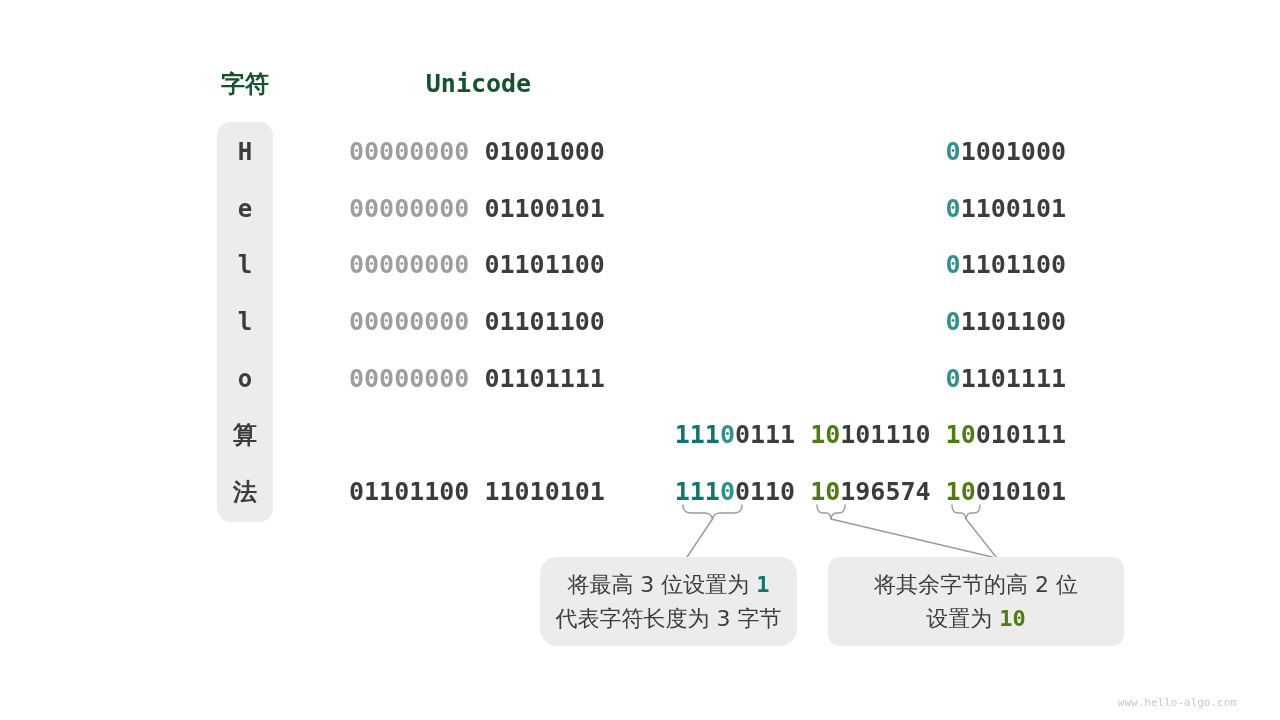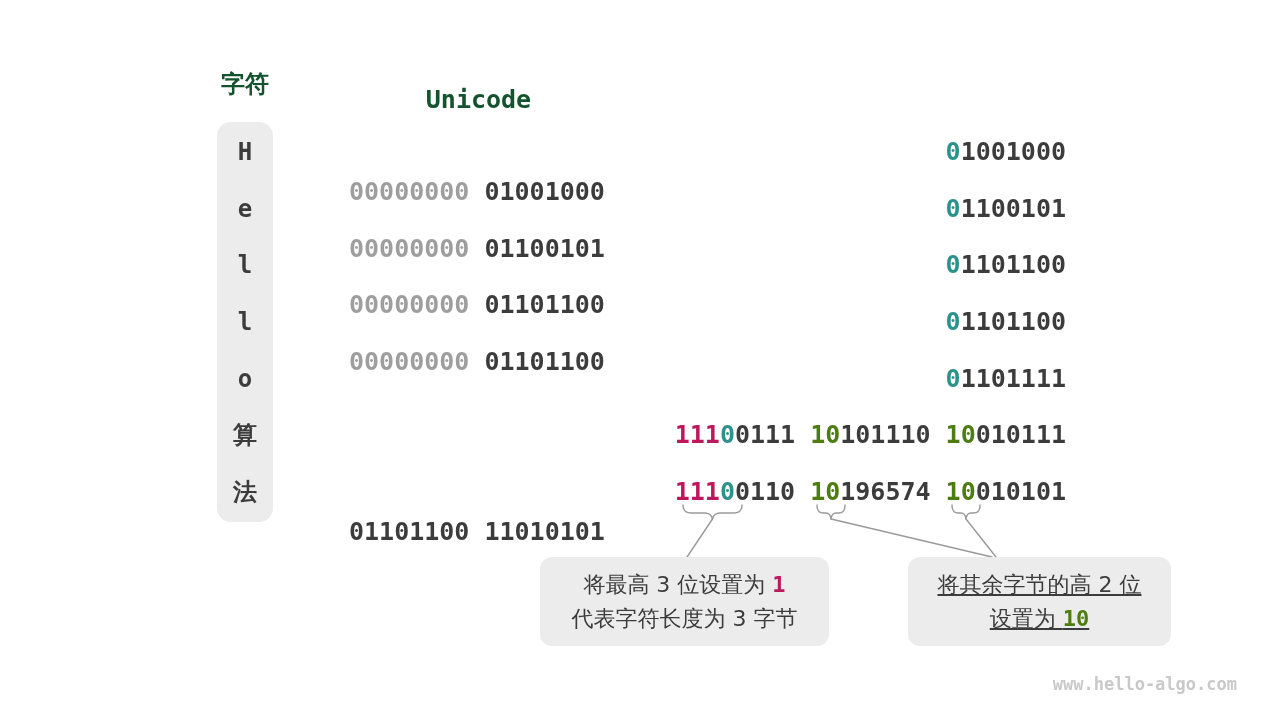--- a/index.html
+++ b/index.html
@@ -19,21 +19,21 @@
     position: absolute;
     top: 68px;
     height: 32px;
     line-height: 32px;
     text-align: center;
     font-weight: bold;
     font-size: 25px;
     color: #14532d;
   }
   .hdr-char    { left: 205px; width: 80px;  font-size: 24px; }
-  .hdr-unicode { left: 349px; width: 259px; font-family: "DejaVu Sans Mono", monospace; margin-top: 16px; }
+  .hdr-unicode { left: 349px; width: 259px; font-family: "DejaVu Sans Mono", monospace; }
   .hdr-utf8    { left: 676px; width: 390px; font-family: "DejaVu Sans Mono", monospace; }
 
   
   .char-panel {
     position: absolute;
     left: 217px; top: 122px;
     width: 56px; height: 400px;
     background: #ececec;
     border-radius: 14px;
   }
@@ -51,28 +51,28 @@
   
   .bin {
     position: absolute;
     height: 32px; line-height: 32px;
     font-family: "DejaVu Sans Mono", "Liberation Mono", monospace;
     font-weight: bold;
     font-size: 25px;
     color: #3c3c3c;
     white-space: pre;
   }
-  .u-col  { left: 349px; margin-top: 40px; }
+  .u-col  { left: 349px; }
   .b-col  { right: 214px; text-align: right; }
   .row-1 { top: 136px; } .row-2 { top: 193px; } .row-3 { top: 249px; }
   .row-4 { top: 306px; } .row-5 { top: 363px; } .row-6 { top: 419px; }
   .row-7 { top: 476px; }
 
   .gray  { color: #9e9e9e; }
-  .green { color: #be185d; }
+  .green { color: #0f766e; }
   .teal  { color: #2e918c; }
   .blue  { color: #4d7c0f; }
   .gap   { margin-left: 15px; }
 
   
   .connectors {
     position: absolute;
     left: 660px; top: 502px;
     width: 480px; height: 60px;
   }
@@ -83,35 +83,34 @@
     top: 557px;
     height: 89px;
     background: #ececec;
     border-radius: 12px;
     text-align: center;
     font-size: 22px;
     color: #3c3c3c;
     padding-top: 11px;
     line-height: 34px;
   }
-  .callout-left  { left: 540px; width: 289px; }
-  .callout-right { left: 908px; width: 263px; text-decoration: underline; }
+  .callout-left  { left: 540px; width: 257px; border-radius: 17px; }
+  .callout-right { left: 828px; width: 296px; }
   .callout .num {
     font-family: "DejaVu Sans Mono", "Liberation Mono", monospace;
     font-weight: bold;
     font-size: 22px;
   }
 
   .watermark {
     position: absolute;
-    top: 674px; right: 43px;
+    top: 696px; right: 43px;
     font-family: "DejaVu Sans Mono", "Liberation Mono", monospace;
-    font-size: 17px;
+    font-size: 11px;
     color: #c9c9c9;
-    font-weight: bold;
   }
 </style>
 </head>
 <body>
 
 <div class="canvas">
 
   <div class="col-header hdr-char">字符</div>
   <div class="col-header hdr-unicode">Unicode</div>
 
@@ -122,20 +121,21 @@
   <div class="char-cell row-3">l</div>
   <div class="char-cell row-4">l</div>
   <div class="char-cell row-5">o</div>
   <div class="char-cell row-6">算</div>
   <div class="char-cell row-7">法</div>
 
   <div class="bin u-col row-1"><span class="gray">00000000</span><span class="gap">01001000</span></div>
   <div class="bin u-col row-2"><span class="gray">00000000</span><span class="gap">01100101</span></div>
   <div class="bin u-col row-3"><span class="gray">00000000</span><span class="gap">01101100</span></div>
   <div class="bin u-col row-4"><span class="gray">00000000</span><span class="gap">01101100</span></div>
+  <div class="bin u-col row-5"><span class="gray">00000000</span><span class="gap">01101111</span></div>
   <div class="bin u-col row-7">01101100 11010101</div>
 
   <div class="bin b-col row-1"><span class="teal">0</span><span>1001000</span></div>
   <div class="bin b-col row-2"><span class="teal">0</span><span>1100101</span></div>
   <div class="bin b-col row-3"><span class="teal">0</span><span>1101100</span></div>
   <div class="bin b-col row-4"><span class="teal">0</span><span>1101100</span></div>
   <div class="bin b-col row-5"><span class="teal">0</span><span>1101111</span></div>
 
   <div class="bin b-col row-6"><span class="green">111</span><span class="teal">0</span><span>0111</span><span class="blue gap">10</span><span>101110</span><span class="blue gap">10</span><span>010111</span></div>
   <div class="bin b-col row-7"><span class="green">111</span><span class="teal">0</span><span>0110</span><span class="blue gap">10</span><span>196574</span><span class="blue gap">10</span><span>010101</span></div>

